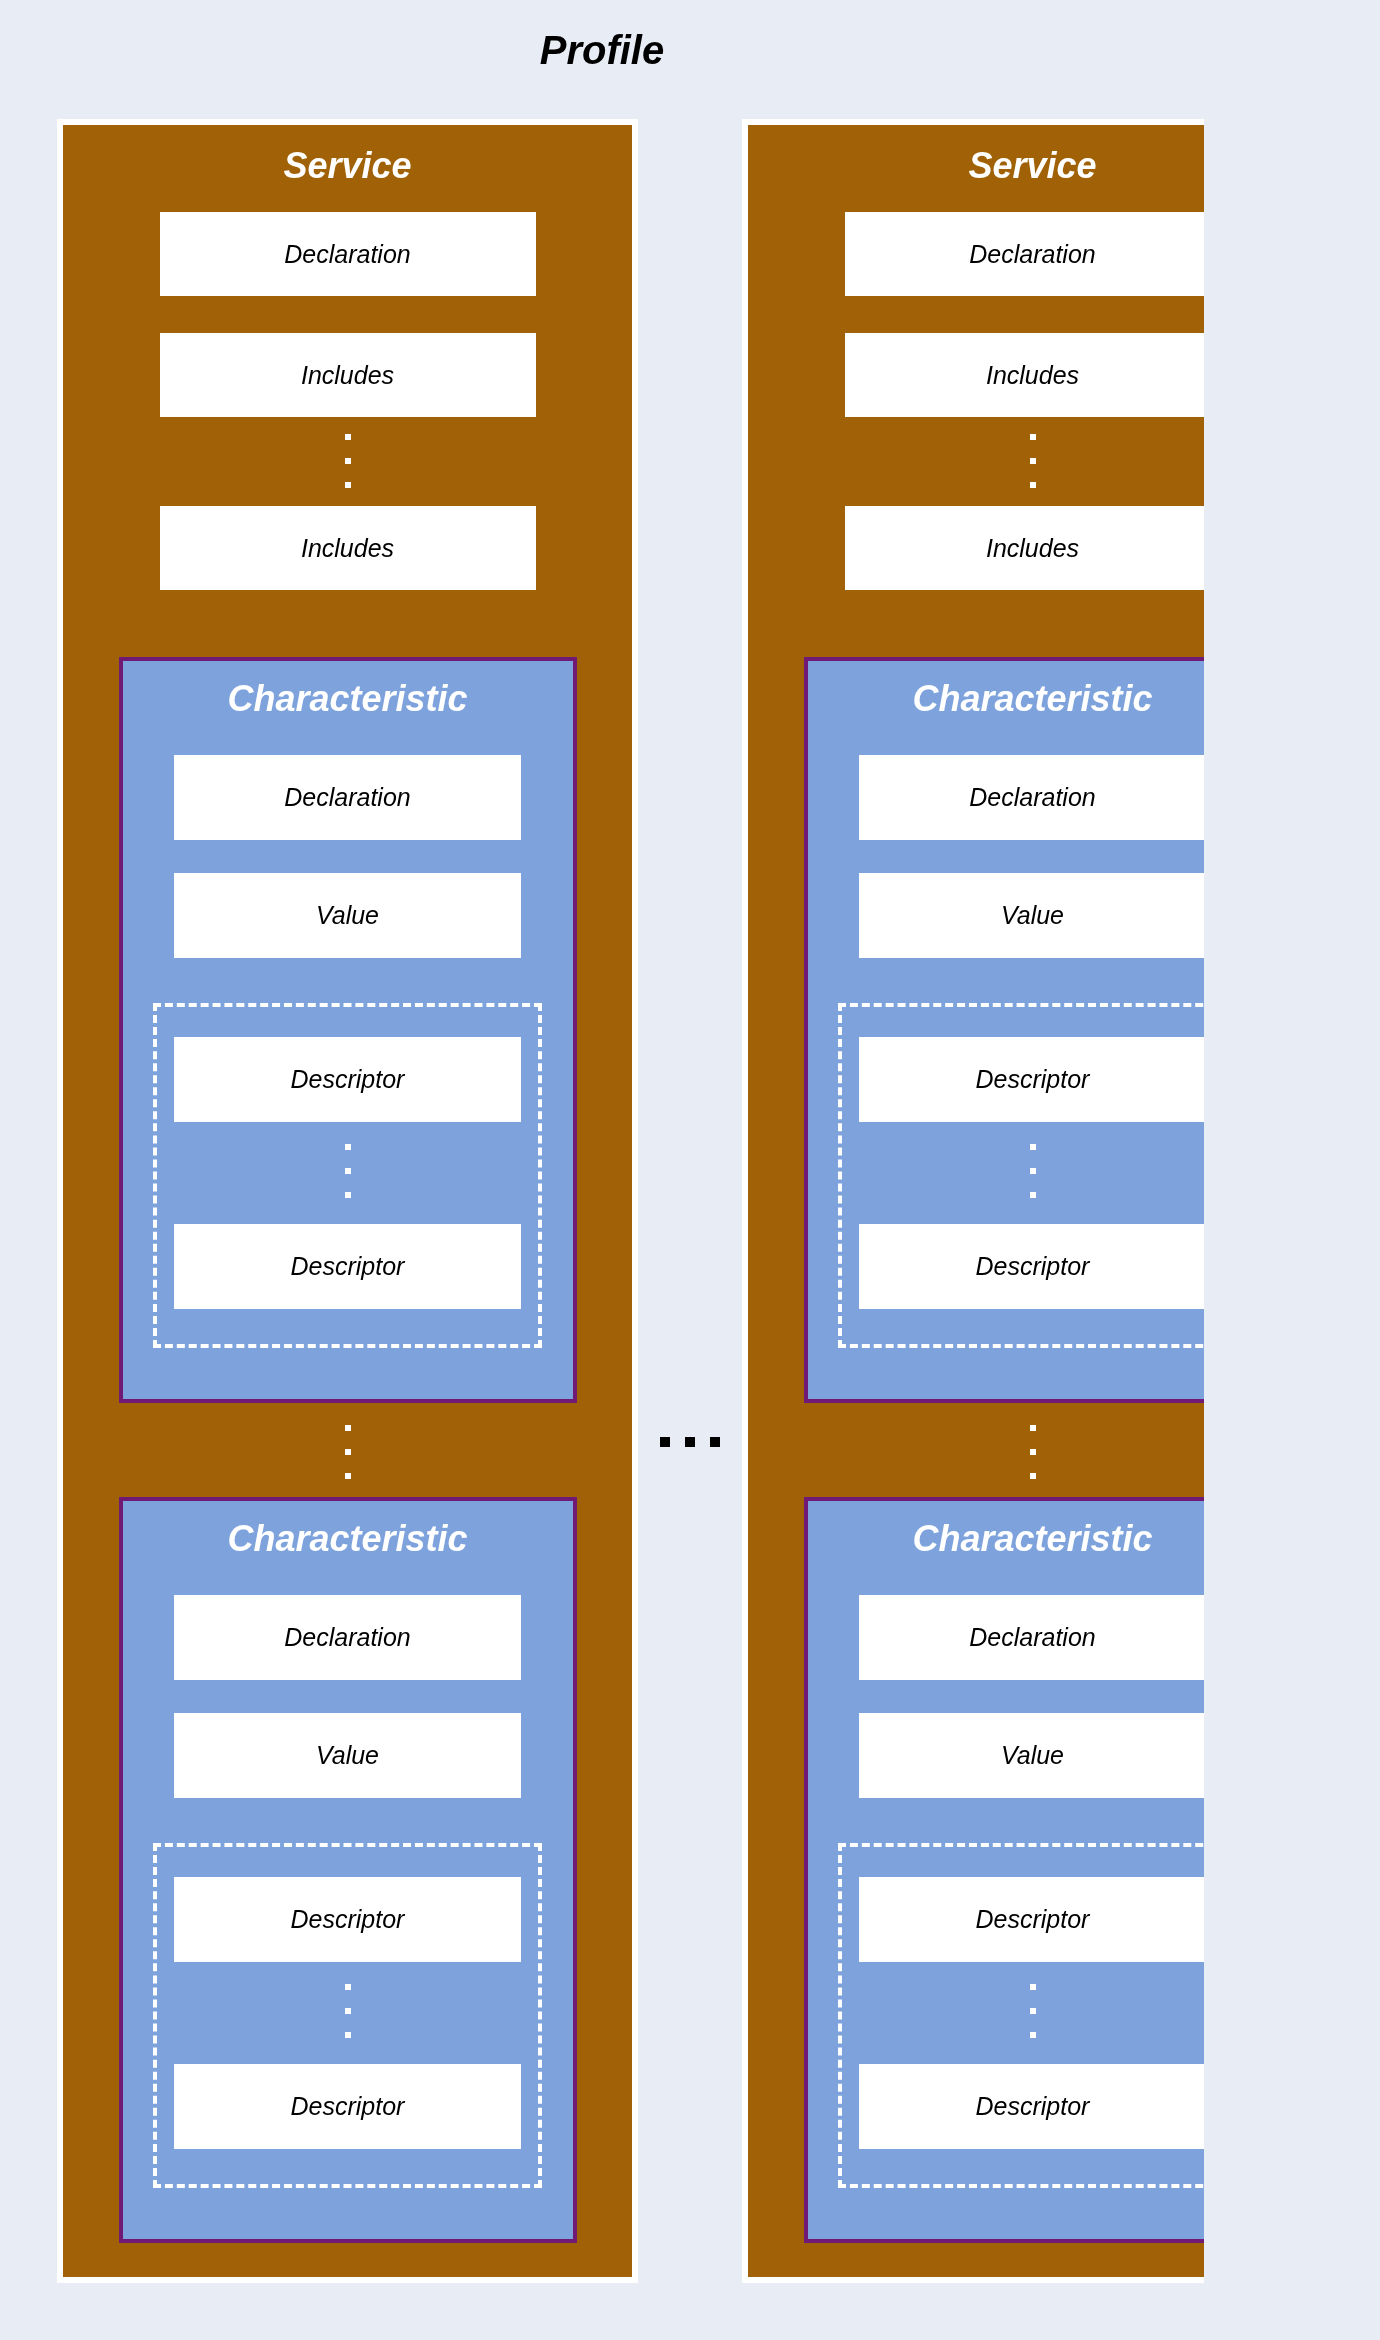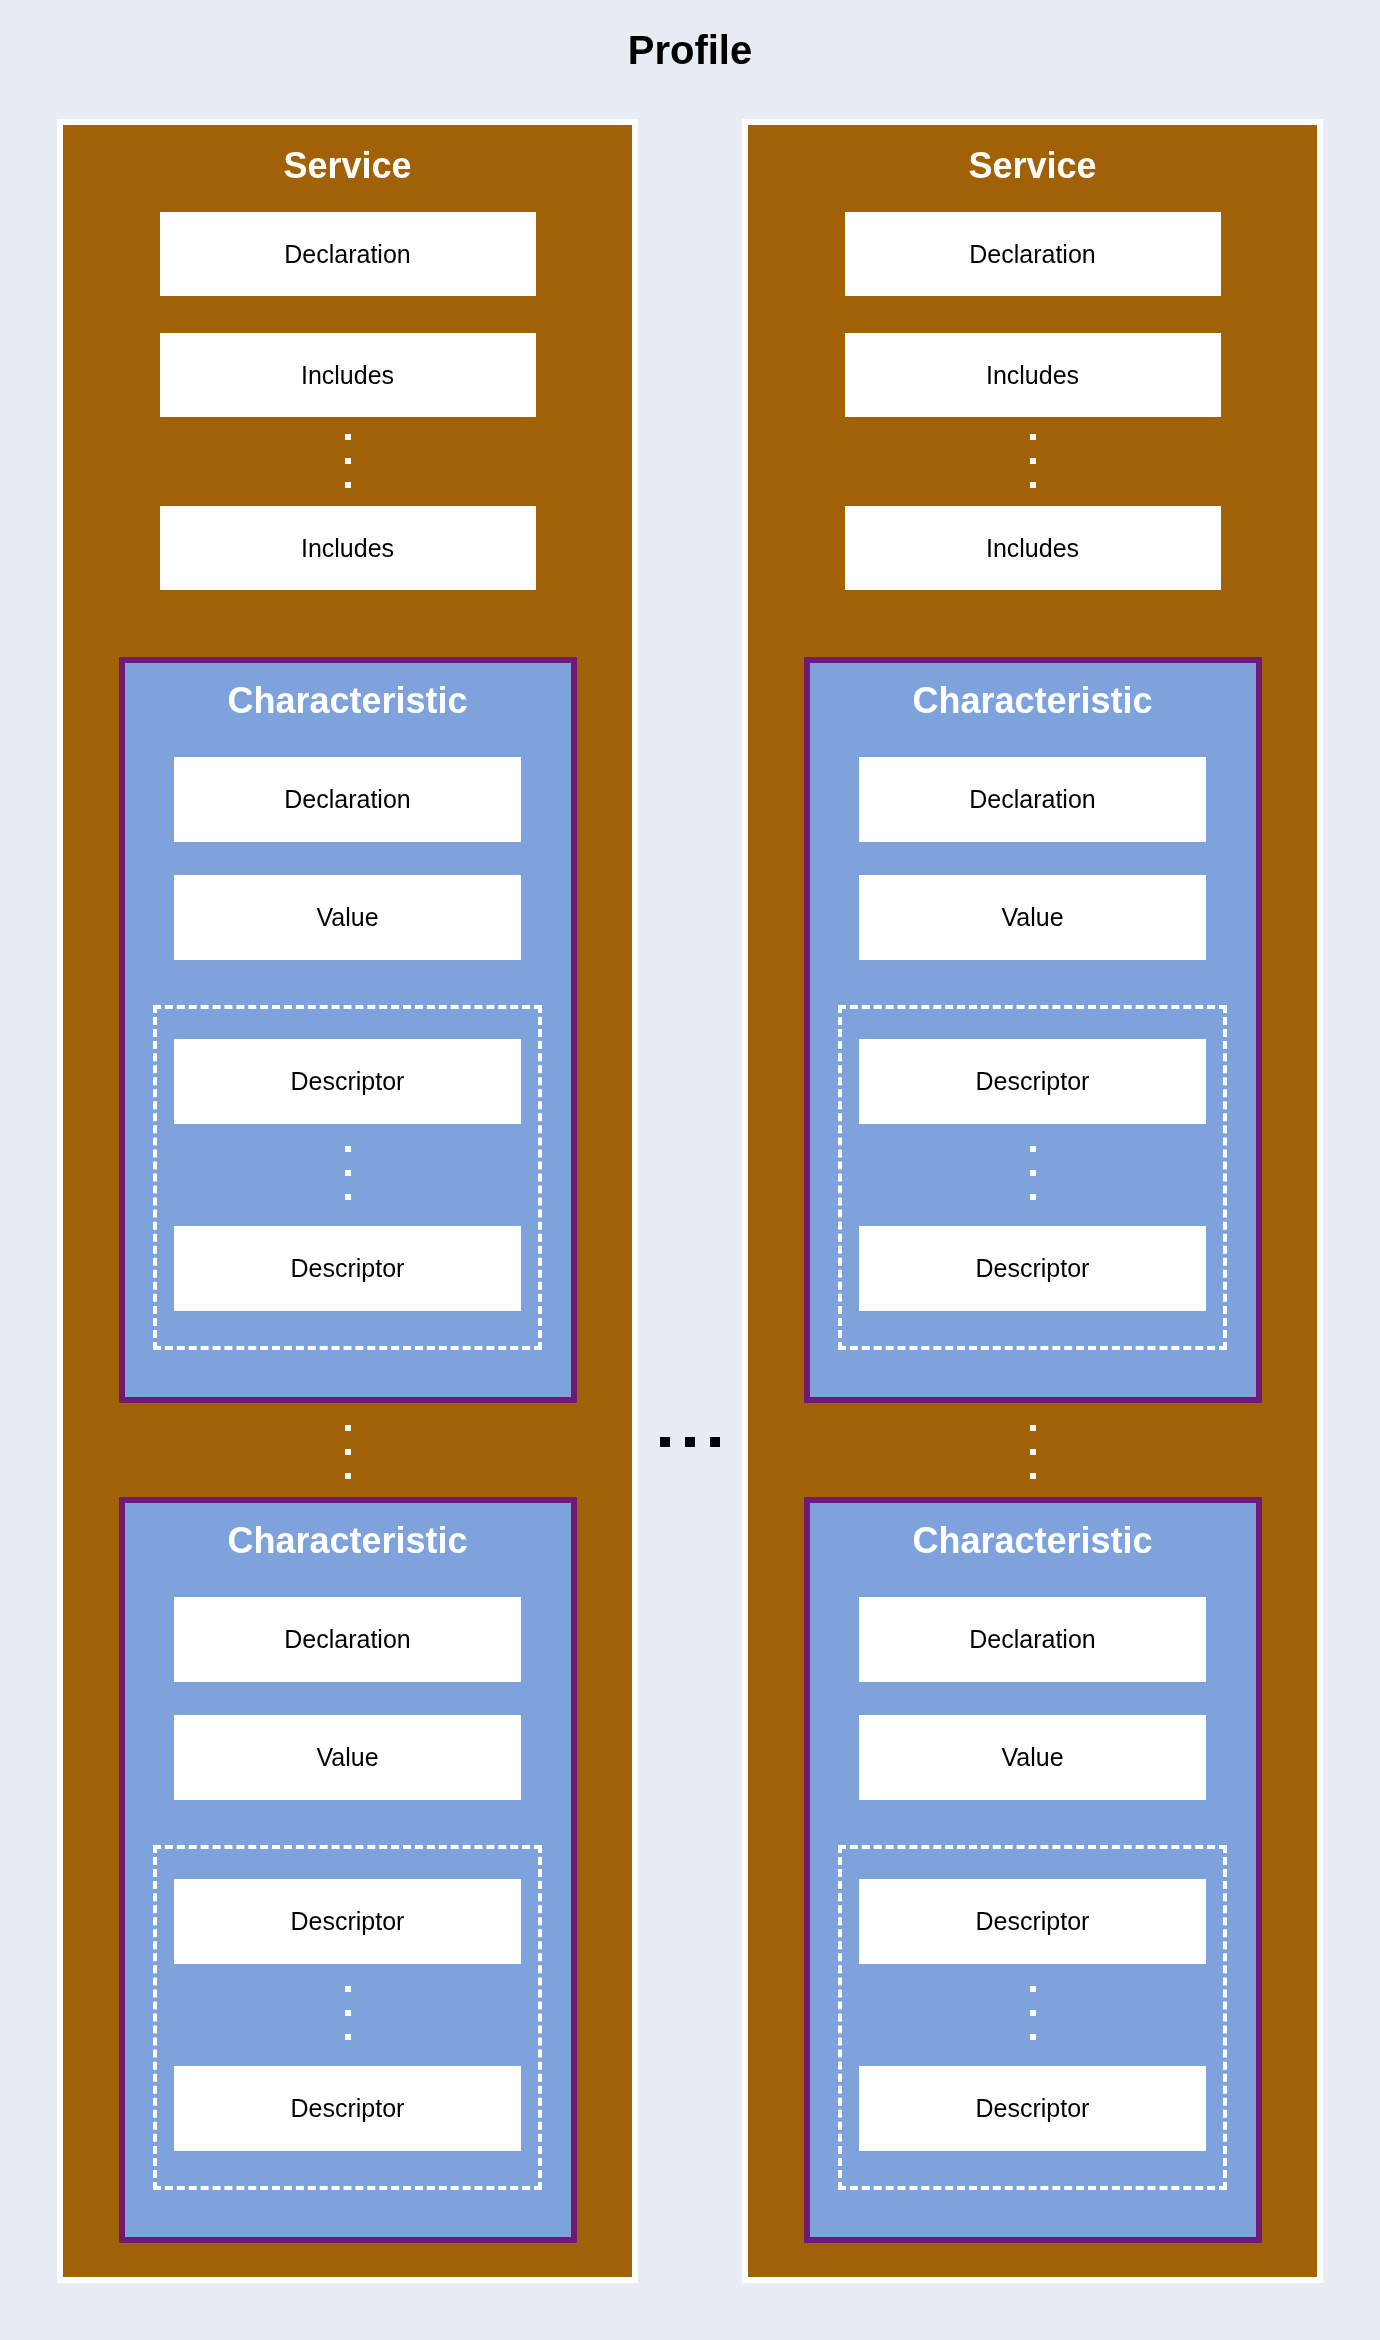--- a/index.html
+++ b/index.html
@@ -3,23 +3,24 @@
 <meta charset="utf-8">
 <style>
   html, body { margin: 0; padding: 0; }
   body {
     width: 1380px; height: 2340px;
     background: #e8edf5;
     font-family: "Liberation Sans", sans-serif;
   }
   .canvas {
     position: relative;
-    width: 1380px; height: 2340px;
+    width: 1204px; height: 2340px;
     background: #e8edf5;
     overflow: hidden;
+    font-style: italic;
   }
   .profile-title {
     position: absolute;
     top: 28px; left: 0; right: 0;
     text-align: center;
     font-size: 40px; font-weight: bold;
     color: #000000;
   }
   .service {
     position: absolute;
@@ -56,21 +57,21 @@
     gap: 18px;
   }
   .v-dots .dot { width: 6px; height: 6px; background: #ffffff; }
   .v-dots.svc-dots   { margin-top: 17px; }
   .v-dots.char-gap   { margin-top: 22px; }
   .v-dots.desc-dots  { margin-top: 22px; }
   .characteristic {
     width: 458px; height: 746px;
     margin: 0 auto;
     background: #7ea3dc;
-    border: 6px solid #701a75;
+    border: 4px solid #701a75;
     box-sizing: border-box;
   }
   .characteristic.first { margin-top: 67px; }
   .characteristic.second { margin-top: 18px; }
   .char-title {
     margin-top: 18px;
     height: 40px; line-height: 40px;
     text-align: center;
     font-size: 36px; font-weight: bold;
     color: #ffffff;

